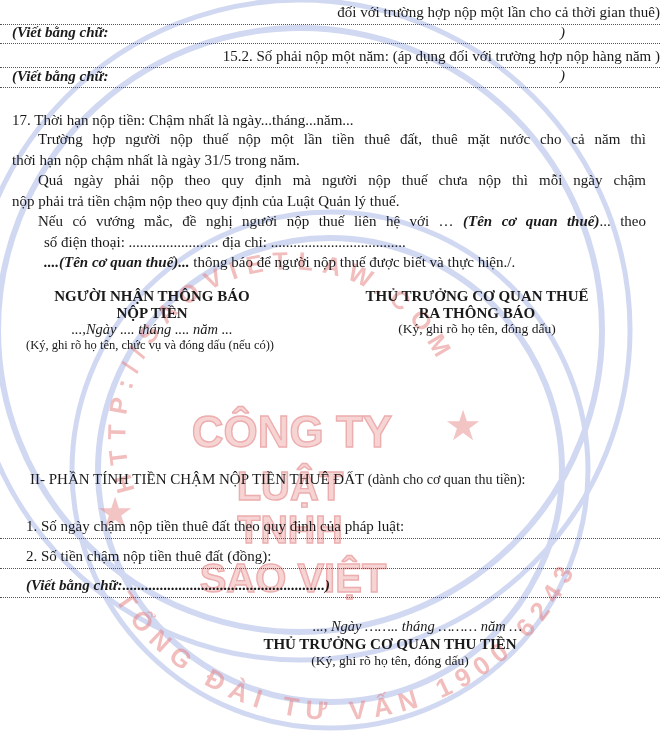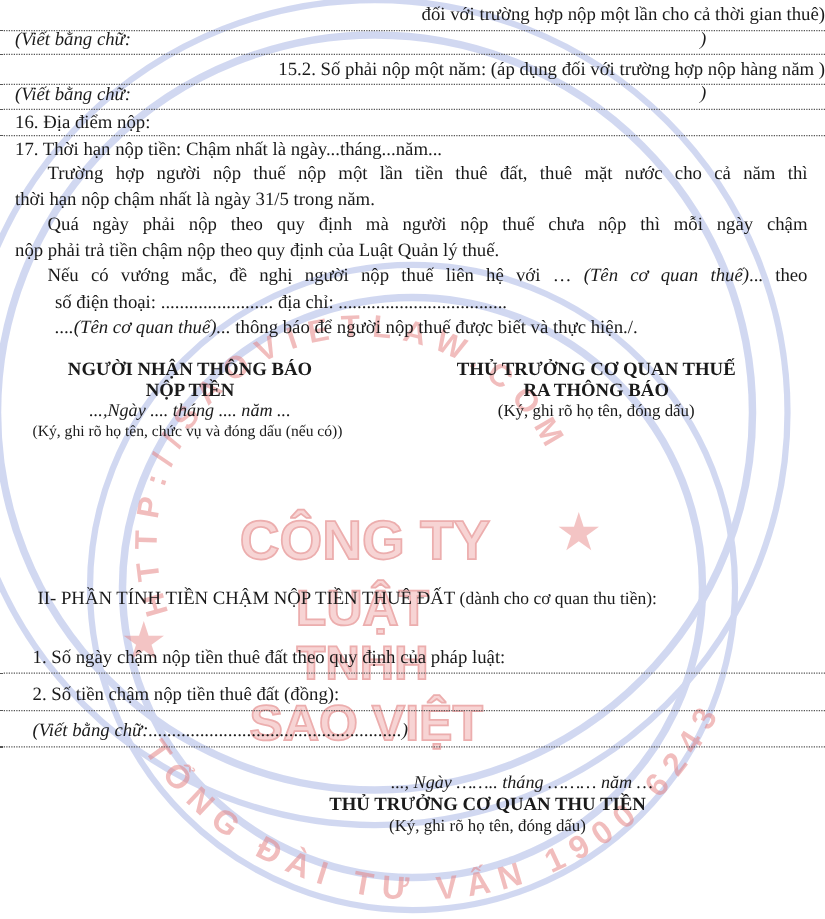--- a/index.html
+++ b/index.html
@@ -5,21 +5,21 @@
   html,body{margin:0;padding:0;background:#fff;}
   #page{position:relative;width:660px;height:735px;background:#fff;overflow:hidden;
         font-family:"Liberation Serif","DejaVu Serif",serif;color:#1a1a1a;font-size:15px;}
   
   #wm{position:absolute;left:0;top:0;width:660px;height:735px;z-index:0;pointer-events:none;}
   
   #doc{position:absolute;left:0;top:0;width:660px;height:735px;z-index:1;}
   .row{position:absolute;left:0;right:0;border-bottom:1px dotted #555;}
   .row .t{display:block;padding-left:12px;}
   .ind{padding-left:38px !important;text-align:right;}
-  .it{font-style:italic;}
+  .it{font-style:italic;font-weight:bold;}
   .paren{position:absolute;left:560px;top:0;font-style:italic;}
   .pline{position:absolute;left:12px;right:14px;line-height:20.5px;white-space:normal;}
   .just{text-align:justify;text-align-last:justify;}
   .fi{text-indent:26px;}
   .sigcol{position:absolute;width:280px;text-align:center;line-height:16.5px;}
   .sigtitle{font-weight:bold;font-size:15px;}
   .signote{font-size:12.5px;line-height:15px;}
   .sigdate{font-style:italic;font-size:14.5px;}
   .sec2{position:absolute;left:30px;right:10px;}
   .itemrow{position:absolute;left:0;right:0;border-bottom:1px dotted #555;}
@@ -73,23 +73,20 @@
 
     <div class="row" style="top:43px;height:24px;">
       <span class="t ind" style="padding-top:5px;">15.2. Số phải nộp một năm: (áp dụng đối với trường hợp nộp hàng năm )</span>
     </div>
 
     <div class="row" style="top:67px;height:20px;">
       <span class="t it" style="padding-top:1px;">(Viết bằng chữ:</span>
       <span class="paren">)</span>
     </div>
 
-    <div class="row" style="top:87px;height:21px;">
-      <span class="t" style="padding-top:3px;">16. Địa điểm nộp:</span>
-    </div>
 
     <div class="pline" style="top:110px;">17. Thời hạn nộp tiền: Chậm nhất là ngày...tháng...năm...</div>
 
     <div class="pline just fi" style="top:129px;">Trường hợp người nộp thuế nộp một lần tiền thuê đất, thuê mặt nước cho cả năm thì</div>
     <div class="pline" style="top:149.5px;">thời hạn nộp chậm nhất là ngày 31/5 trong năm.</div>
 
     <div class="pline just fi" style="top:170px;">Quá ngày phải nộp theo quy định mà người nộp thuế chưa nộp thì mỗi ngày chậm</div>
     <div class="pline just fi" style="top:211px;">
       <span>Nếu có vướng mắc, đề nghị người nộp thuế liên hệ với … </span><span class="it">(Tên cơ quan thuế)</span><span>... theo</span>
     </div>

